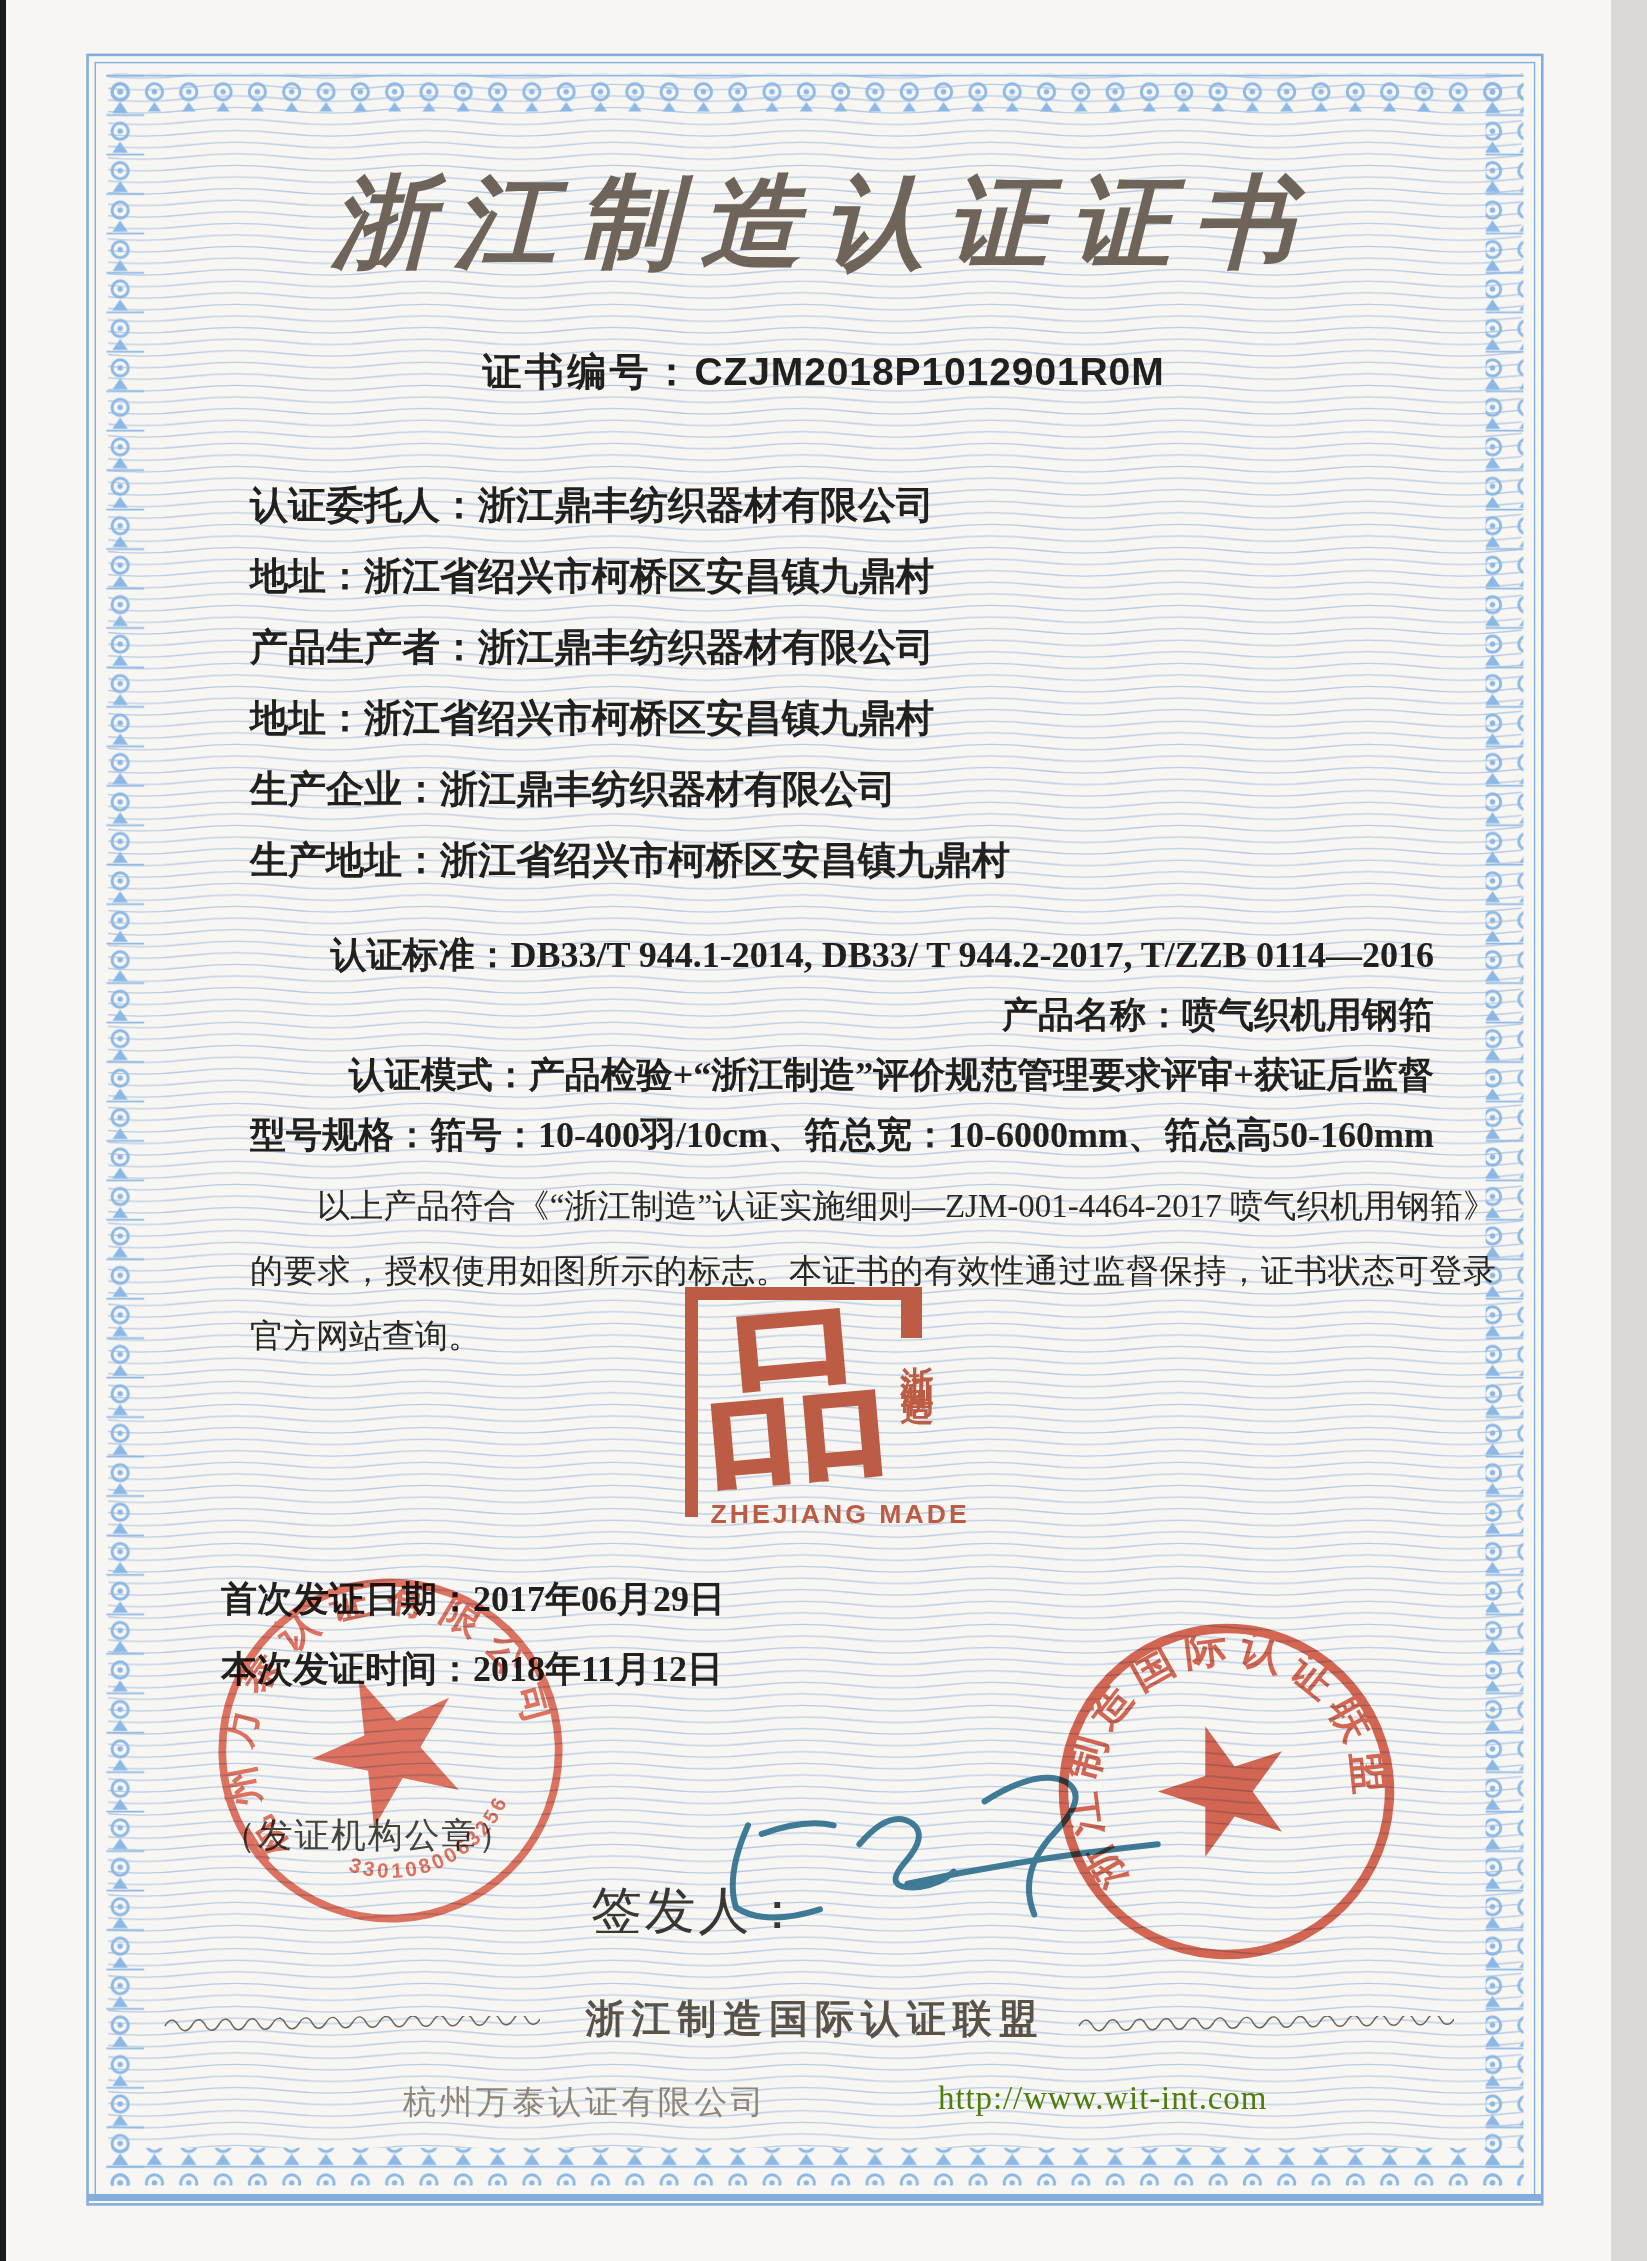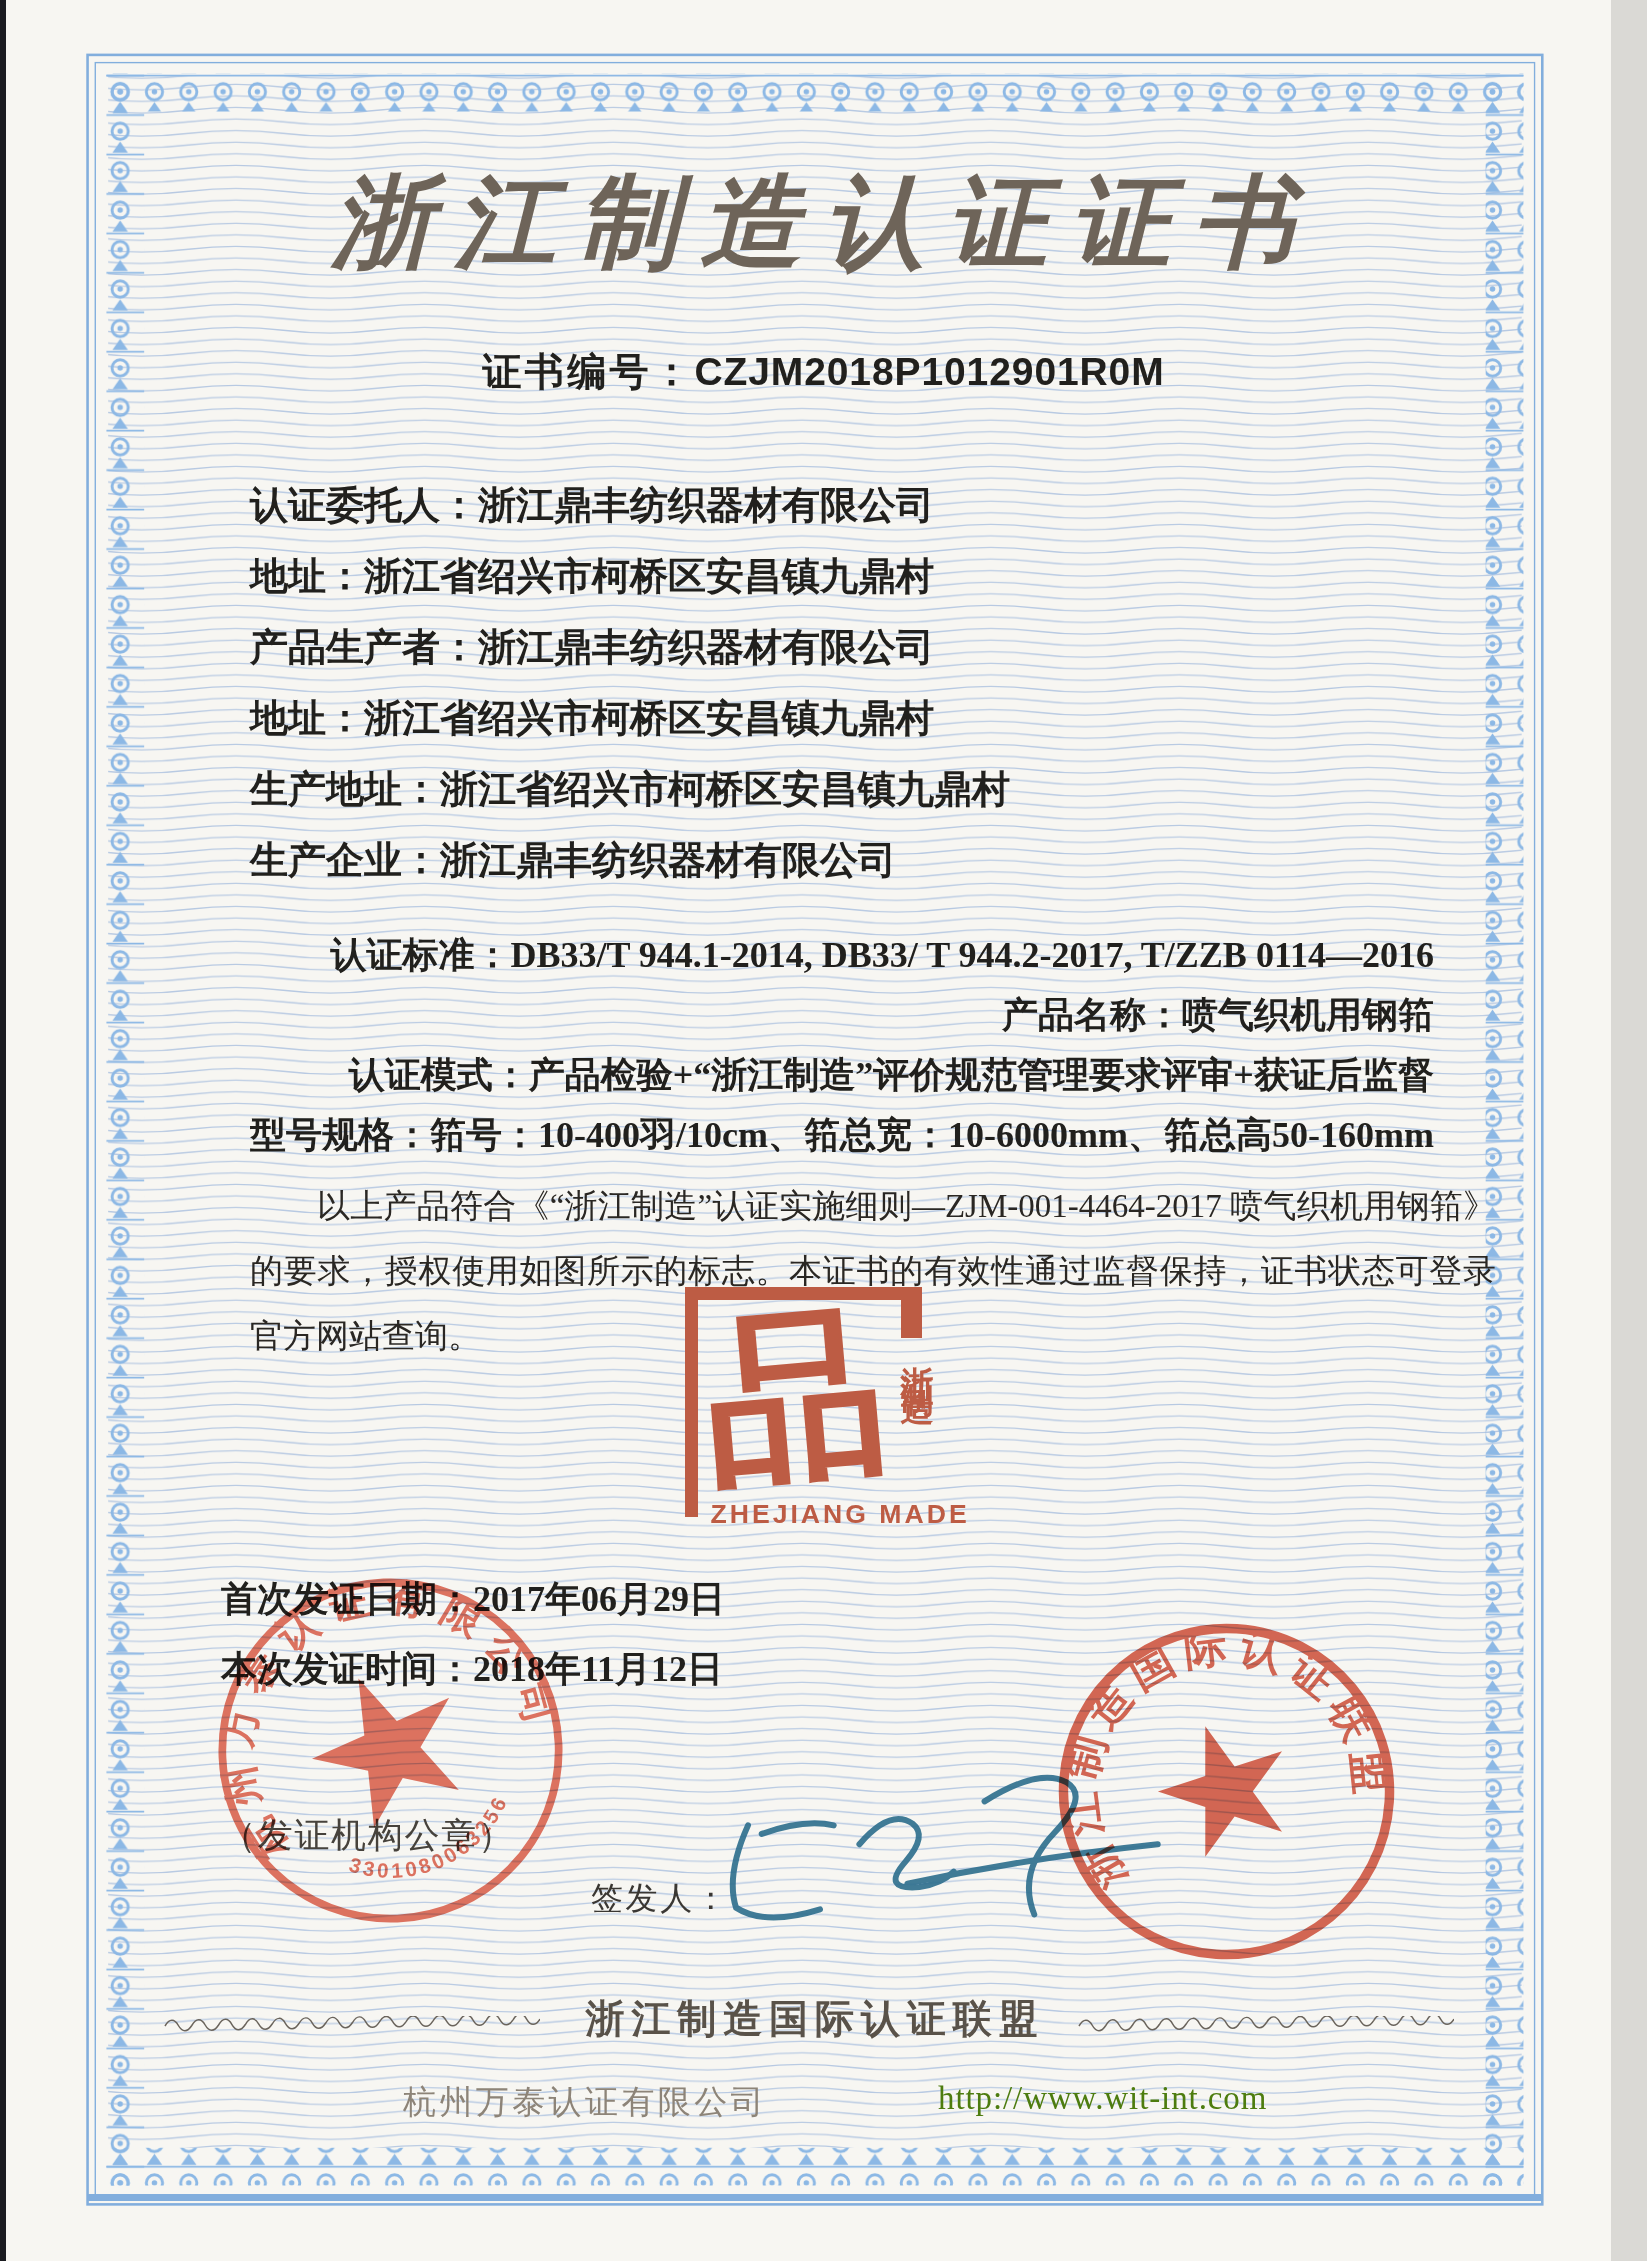--- a/index.html
+++ b/index.html
@@ -24,21 +24,21 @@
   .logo .bar{position:absolute;background:#bd5c44;}
   .logo .glyph{position:absolute;left:20.6px;top:22px;font-size:182px;line-height:182px;font-weight:700;
                color:#bd5c44;transform:rotate(-5deg);}
   .logo .side{position:absolute;left:211px;top:55px;writing-mode:vertical-rl;font-size:33px;font-weight:700;
               letter-spacing:8.6px;color:#bd5c44;}
   .logo .made{position:absolute;left:27.5px;top:214px;font-family:"Liberation Sans", sans-serif;
               font-size:26.6px;font-weight:700;letter-spacing:3px;color:#bd5c44;}
   .dates{left:221px;top:1575px;}
   .dates .row{height:70px;font-size:36px;font-weight:700;white-space:nowrap;}
   .sealnote{left:221px;top:1812px;font-size:35px;color:#46423c;letter-spacing:1.7px;}
-  .signer{left:559px;top:1877px;font-size:32px;color:#3a3733;letter-spacing:2.6px;margin-left:32px;}
+  .signer{left:559px;top:1877px;font-size:51px;color:#3a3733;letter-spacing:2.6px;margin-left:32px;}
   .stamp{position:absolute;mix-blend-mode:multiply;}
   .footer-title{left:0;top:1992px;width:1630px;text-align:center;font-size:39px;font-weight:700;
                 letter-spacing:6.9px;color:#595249;}
   .flourish{position:absolute;}
   .footer-company{left:403px;top:2080px;font-size:33px;color:#8d8478;letter-spacing:3.4px;}
   .footer-url{left:938px;top:2080px;font-size:33px;color:#4d7c0f;letter-spacing:0.9px;}
 </style>
 </head>
 <body>
 
@@ -73,22 +73,22 @@
 
   <div class="abs certno">
     <span class="lb">证书编号：</span><span class="code">CZJM2018P1012901R0M</span>
   </div>
 
   <div class="abs fields">
     <div class="row"><span>认证委托人：</span><span>浙江鼎丰纺织器材有限公司</span></div>
     <div class="row"><span>地址：</span><span>浙江省绍兴市柯桥区安昌镇九鼎村</span></div>
     <div class="row"><span>产品生产者：</span><span>浙江鼎丰纺织器材有限公司</span></div>
     <div class="row"><span>地址：</span><span>浙江省绍兴市柯桥区安昌镇九鼎村</span></div>
+    <div class="row"><span>生产企业：</span><span>浙江鼎丰纺织器材有限公司</span></div>
     <div class="row"><span>生产地址：</span><span>浙江省绍兴市柯桥区安昌镇九鼎村</span></div>
-    <div class="row"><span>生产企业：</span><span>浙江鼎丰纺织器材有限公司</span></div>
   </div>
 
   <div class="abs specs">
     <div class="row"><span>认证标准：</span><span>DB33/T 944.1-2014, DB33/ T 944.2-2017, T/ZZB 0114—2016</span></div>
     <div class="row"><span>产品名称：</span><span>喷气织机用钢筘</span></div>
     <div class="row"><span>认证模式：</span><span>产品检验+“浙江制造”评价规范管理要求评审+获证后监督</span></div>
     <div class="row"><span>型号规格：</span><span>筘号：10-400羽/10cm、筘总宽：10-6000mm、筘总高50-160mm</span></div>
   </div>
 
   <div class="abs para">以上产品符合《“浙江制造”认证实施细则—ZJM-001-4464-2017 喷气织机用钢筘》的要求，授权使用如图所示的标志。本证书的有效性通过监督保持，证书状态可登录官方网站查询。</div>

